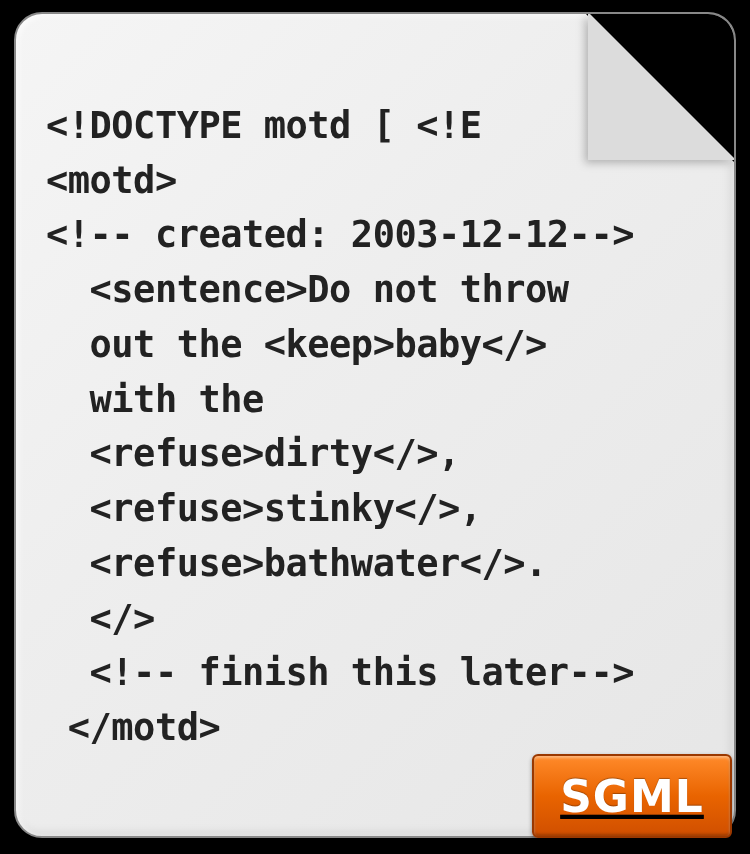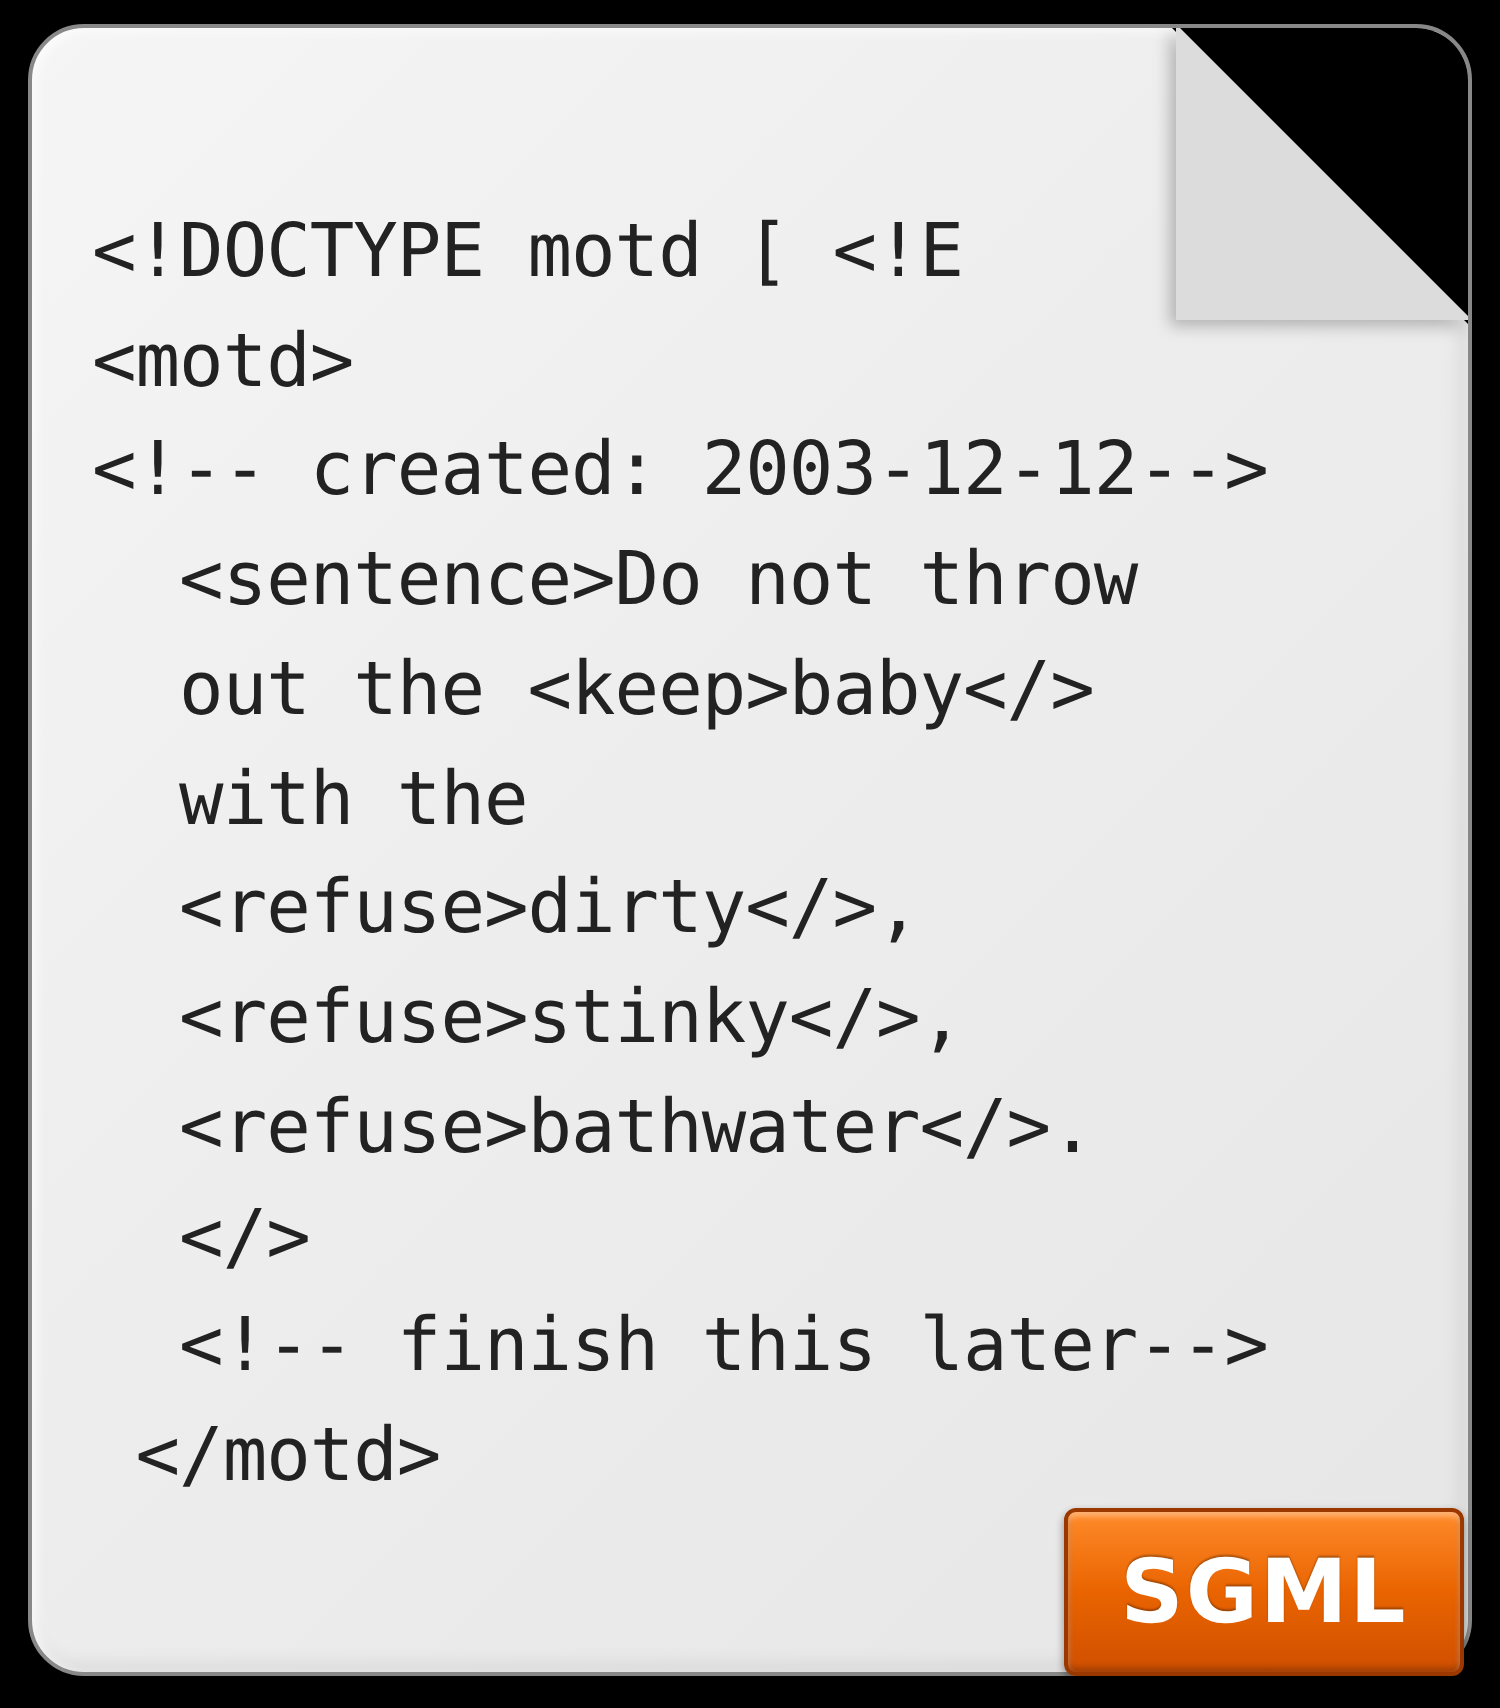--- a/index.html
+++ b/index.html
@@ -55,38 +55,39 @@
       filter: drop-shadow(-3px 3px 4px rgba(0,0,0,0.25));
     }
     .code-content {
       position: absolute;
       top: 30px;
       left: 30px;
       right: 32px;
       font-size: 37px;
       line-height: 1.48;
       color: #222;
-      font-weight: 400;
+      font-weight: 700;
       white-space: pre;
       letter-spacing: -0.5px;
     }
     .badge {
       position: absolute;
       bottom: 16px;
       right: 18px;
       width: 200px;
       height: 84px;
       background: linear-gradient(180deg, #ff8a2a 0%, #e96400 50%, #d04f00 100%);
       border: 2px solid #9a3800;
       border-radius: 6px;
       display: flex;
       align-items: center;
       justify-content: center;
       box-shadow: inset 0 2px 3px rgba(255,255,255,0.4), inset 0 -2px 3px rgba(0,0,0,0.25), 0 2px 4px rgba(0,0,0,0.4);
       z-index: 10;
+      text-decoration: underline;
     }
     .badge-text {
       color: #fff;
       font-family: "DejaVu Sans", Arial, sans-serif;
       font-weight: 700;
       font-size: 44px;
       letter-spacing: 1px;
       text-shadow: 0 -1px 1px rgba(0,0,0,0.3);
     }
   </style>

